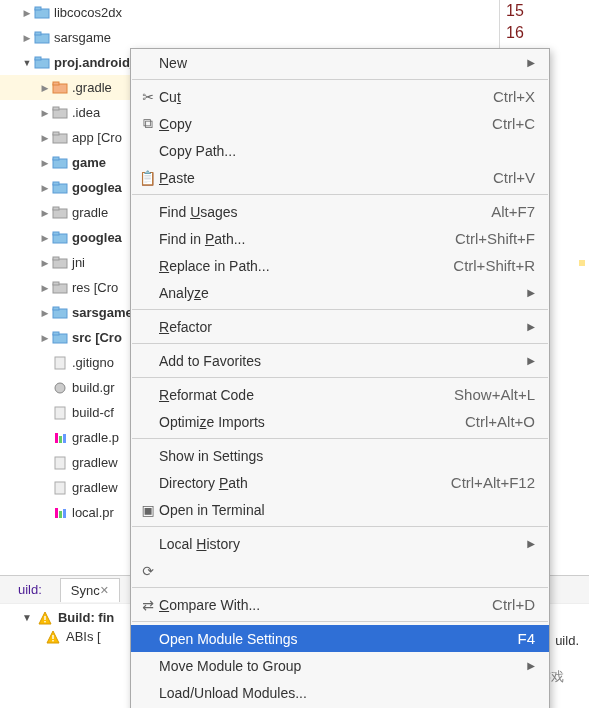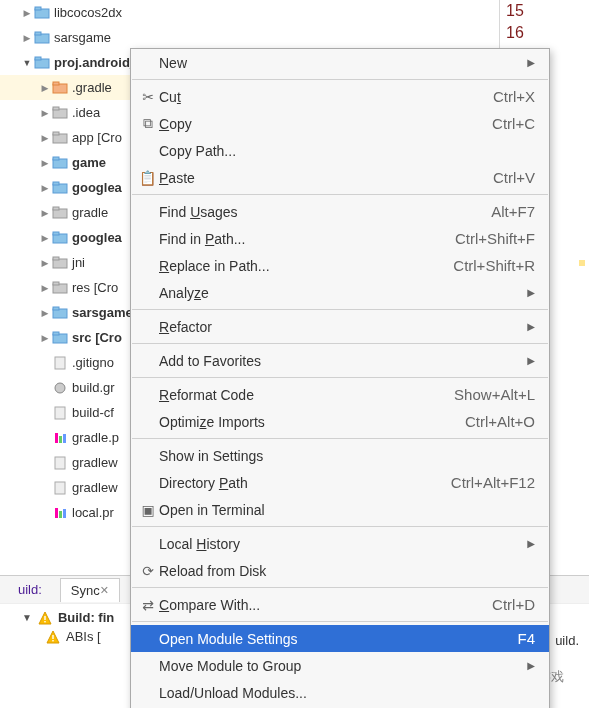--- a/index.html
+++ b/index.html
@@ -406,21 +406,20 @@
       <span class="lbl">Open in Terminal</span>
     </div>
   <div class="sep"></div>
   <div class="item">
       <span class="ic"></span>
       <span class="lbl">Local <u class="mn">H</u>istory</span>
       <span class="sub">▶</span>
     </div>
   <div class="item">
       <span class="ic">⟳</span>
-      <span class="lbl">Reload from Disk</span>
     </div>
   <div class="sep"></div>
   <div class="item">
       <span class="ic">⇄</span>
       <span class="lbl"><u class="mn">C</u>ompare With...</span>
       <span class="sc">Ctrl+D</span>
     </div>
   <div class="sep"></div>
   <div class="item hl">
       <span class="ic"></span>

